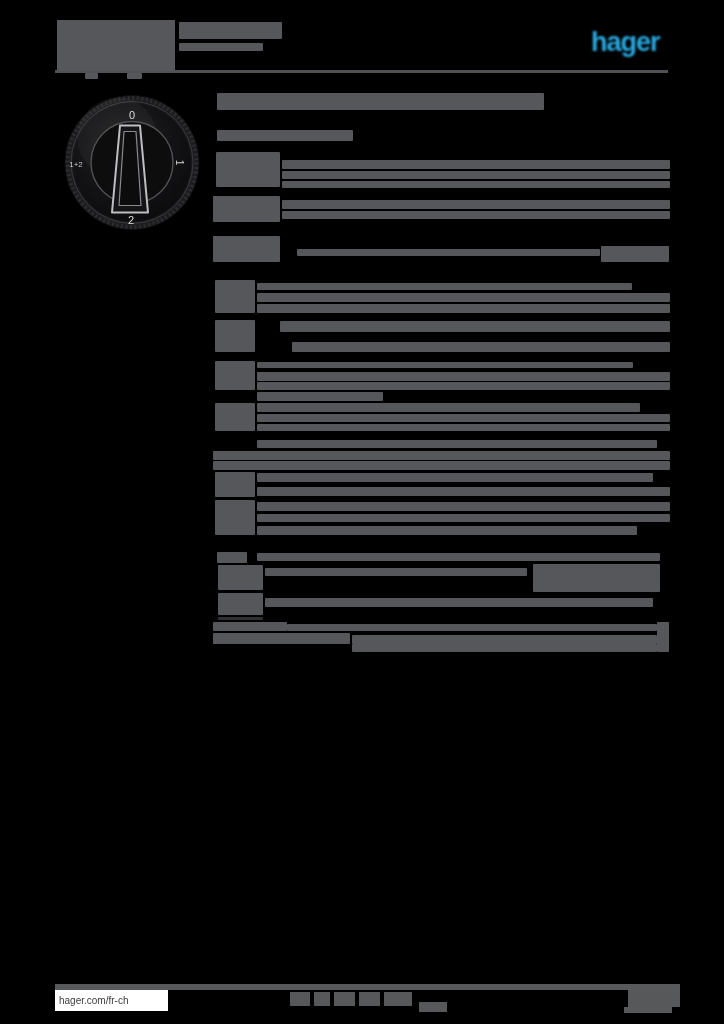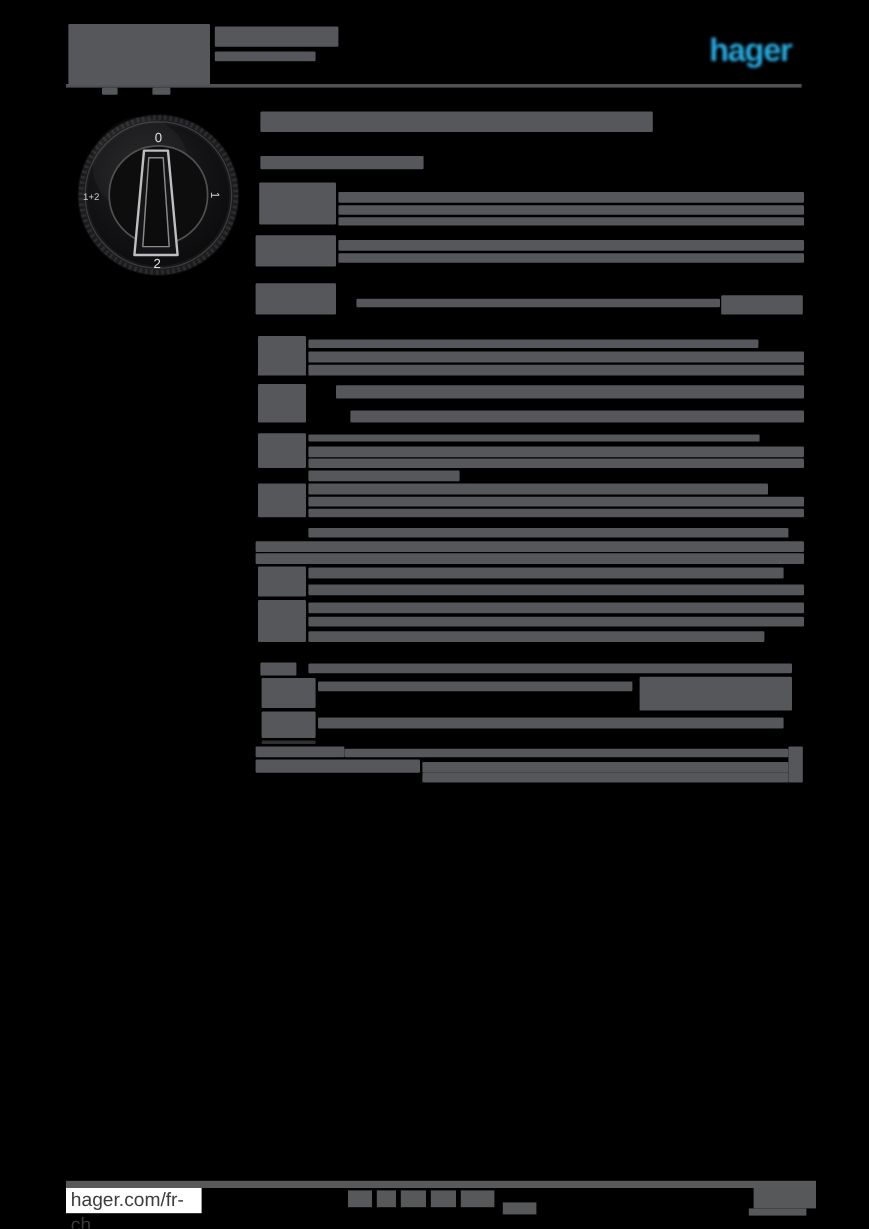--- a/index.html
+++ b/index.html
@@ -11,21 +11,21 @@
   .rule{position:absolute;left:55px;top:70px;width:613px;height:3px;background:#505154;}
   .logo{
     position:absolute;left:591px;top:27px;width:80px;height:30px;
     font-weight:bold;font-size:27px;letter-spacing:-1px;line-height:30px;
     filter:blur(1.3px);
   }
   .knob-wrap{position:absolute;left:62px;top:92px;width:140px;height:141px;}
   .footer-bar{position:absolute;left:55px;top:984px;width:625px;height:6px;background:#58595B;}
   .footer-link{
     position:absolute;left:55px;top:990px;width:113px;height:21px;background:#ffffff;
-    font-size:16px;color:#3c3c3c;line-height:21px;padding-left:4px;box-sizing:border-box;
+    font-size:10px;color:#3c3c3c;line-height:21px;padding-left:4px;box-sizing:border-box;
     filter:blur(.3px);
   }
   .footer-block{position:absolute;background:#57585A;filter:blur(.5px);}
 </style>
 </head>
 <body>
 
 <div class="canvas">
 
   <div class="rule"></div>

